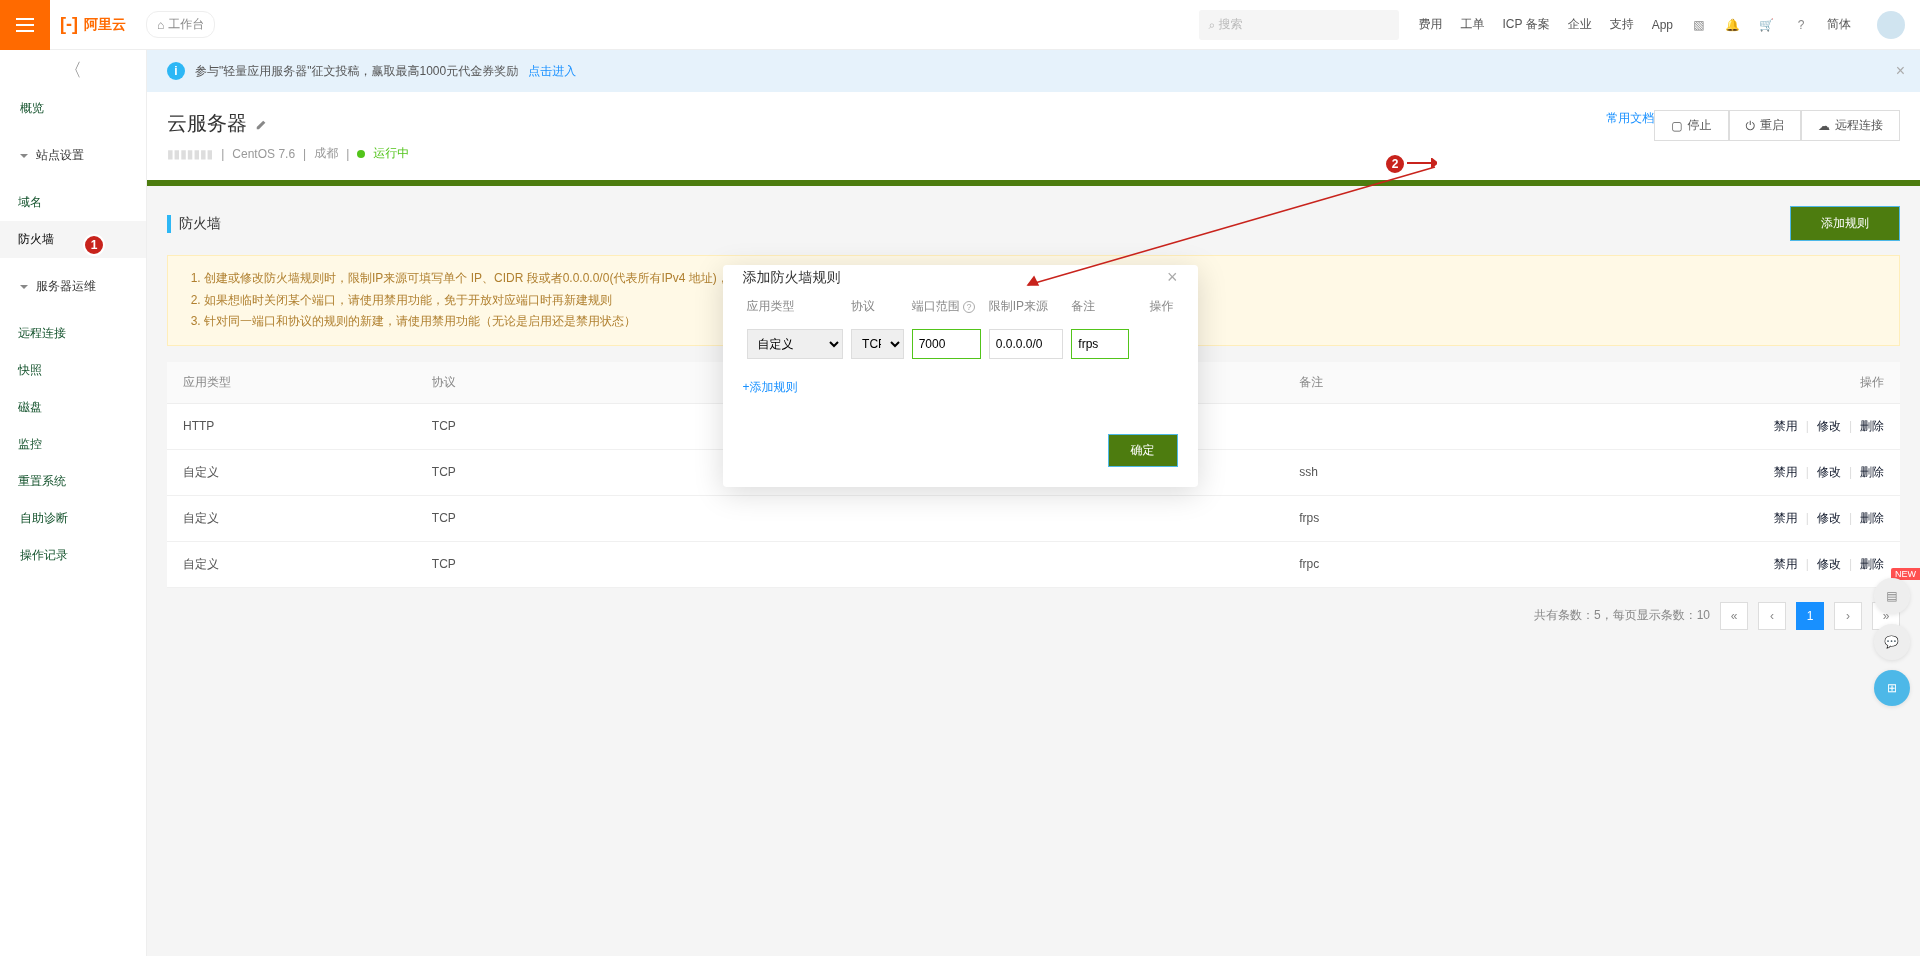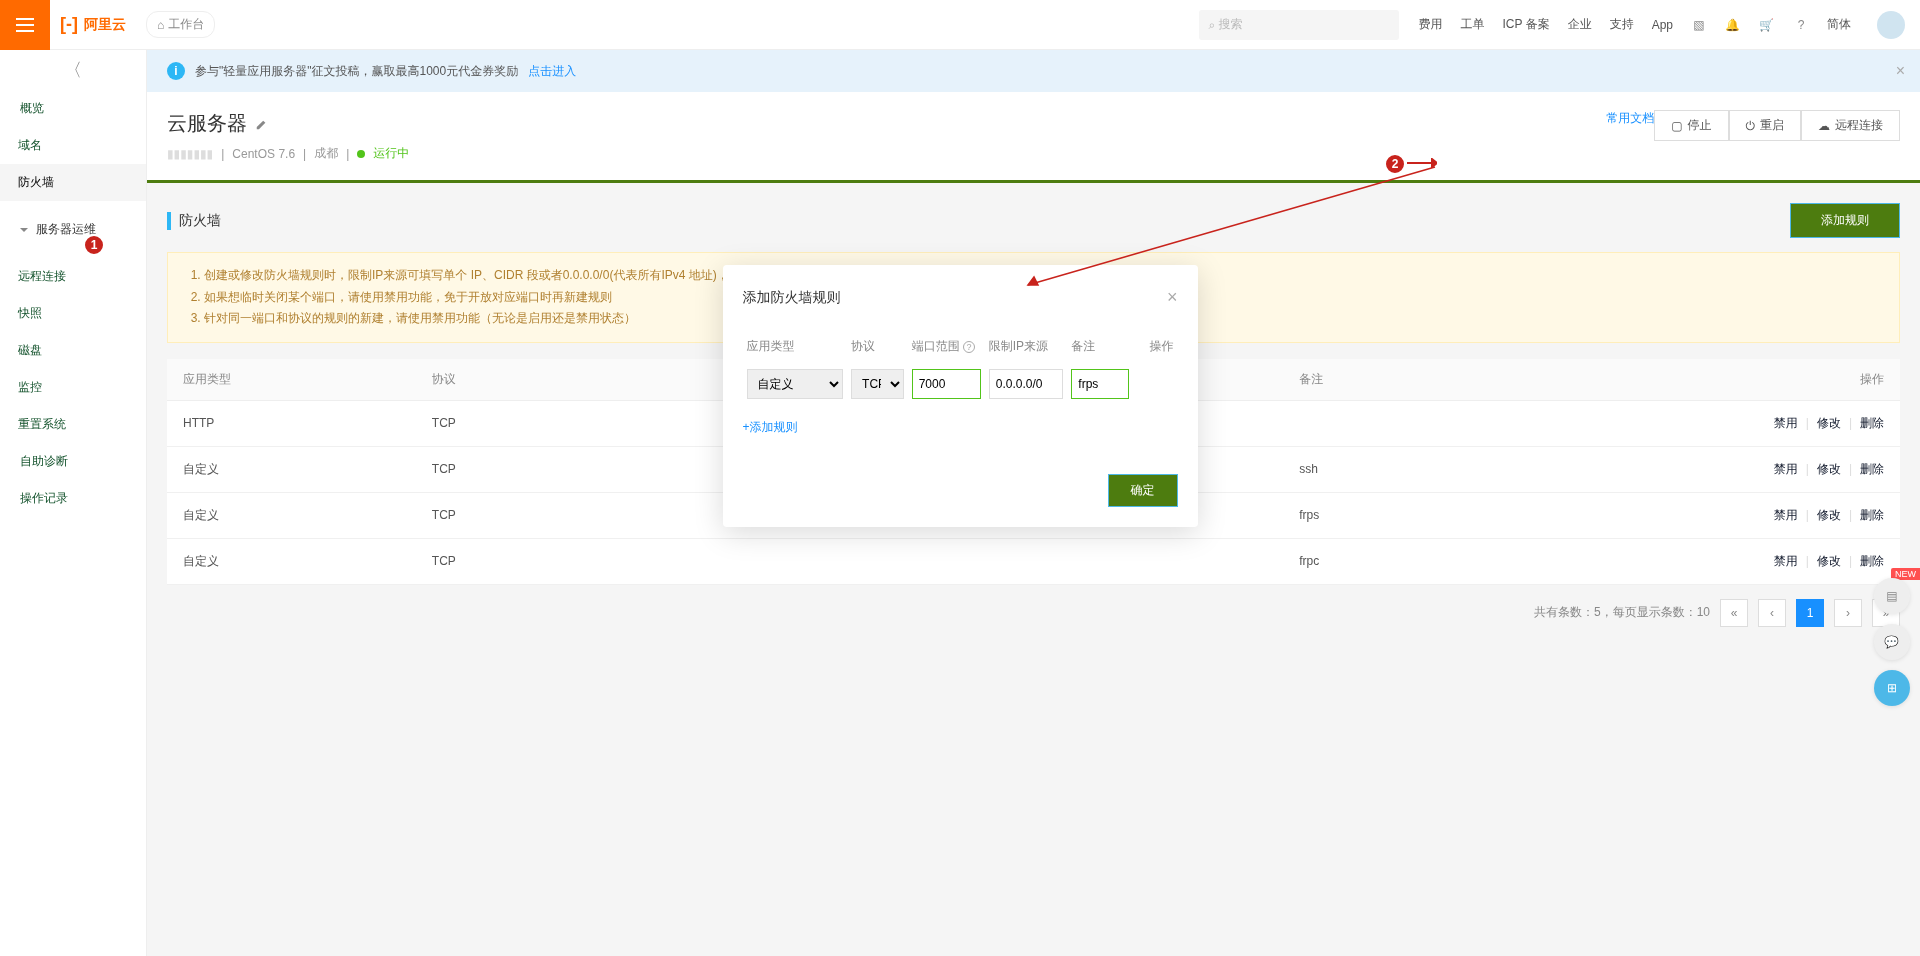--- a/index.html
+++ b/index.html
@@ -35,21 +35,21 @@
 .nav-item.section { font-weight: normal; color: #333; }
 .caret { display: inline-block; width: 0; height: 0; border-left: 4px solid transparent; border-right: 4px solid transparent; border-top: 4px solid #888; margin-right: 2px; }
 
 
 .banner { background: #e6f2fb; padding: 12px 20px; display: flex; align-items: center; gap: 10px; color: #555; position: relative; }
 .banner-icon { width: 18px; height: 18px; border-radius: 50%; background: #2db7f5; color: #fff; display: flex; align-items: center; justify-content: center; font-size: 12px; font-weight: bold; }
 .banner a { color: #1890ff; text-decoration: none; }
 .banner-close { position: absolute; right: 15px; color: #aaa; font-size: 16px; cursor: pointer; }
 
 
-.page-head { padding: 18px 20px; background: #fff; display: flex; align-items: flex-start; border-bottom: 3px solid #4d7c0f; }
+.page-head { padding: 18px 20px; background: #fff; display: flex; align-items: flex-start; border-bottom: 6px solid #4d7c0f; }
 .page-title-block { flex: 1; }
 .page-title { font-size: 20px; color: #333; display: flex; align-items: center; gap: 8px; }
 .edit-icon { width: 14px; height: 14px; cursor: pointer; }
 .page-sub { margin-top: 8px; color: #999; display: flex; align-items: center; gap: 8px; font-size: 12px; }
 .status-dot { width: 8px; height: 8px; border-radius: 50%; background: #52c41a; display: inline-block; }
 .page-actions { display: flex; gap: 0; align-items: flex-start; }
 .btn { padding: 6px 16px; border: 1px solid #ddd; background: #fff; cursor: pointer; color: #555; border-radius: 0; font-size: 12px; display: flex; align-items: center; gap: 5px; }
 .btn-primary { background: #4d7c0f; color: #fff; border-color: #4db8e8; }
 .link-text { color: #1890ff; cursor: pointer; }
 
@@ -68,21 +68,21 @@
 .row-actions a { color: #0f172a; cursor: pointer; }
 .row-actions .sep { color: #ddd; margin: 0 8px; }
 
 .pager { display: flex; justify-content: flex-end; align-items: center; padding: 14px 0; color: #888; gap: 10px; }
 .pager-btn { width: 28px; height: 28px; border: 1px solid #ddd; display: flex; align-items: center; justify-content: center; cursor: pointer; background: #fff; }
 .pager-btn.active { background: #1890ff; color: #fff; border-color: #1890ff; }
 
 
 .modal-mask { position: fixed; inset: 0; display: flex; align-items: flex-start; justify-content: center; pointer-events: none; }
 .modal { margin-top: 265px; width: 475px; background: #fff; border-radius: 4px; box-shadow: 0 6px 30px rgba(0,0,0,.15); pointer-events: auto; }
-.modal-head { padding: 22px 20px; display: flex; align-items: center; }
+.modal-head { padding: 2px 20px; display: flex; align-items: center; }
 .modal-title { flex: 1; font-size: 14px; color: #333; }
 .modal-close { font-size: 18px; color: #aaa; cursor: pointer; }
 .modal-body { padding: 0 20px 14px; }
 .modal-table { width: 100%; border-collapse: collapse; }
 .modal-table th { text-align: left; font-weight: normal; color: #888; padding: 8px 4px; font-size: 12px; }
 .modal-table td { padding: 6px 4px; }
 .modal-select, .modal-input { width: 100%; height: 30px; border: 1px solid #ddd; padding: 0 6px; font-size: 12px; }
 .modal-input.green { border-color: #52c41a; }
 .add-rule-link { color: #1890ff; cursor: pointer; display: inline-block; margin-top: 14px; margin-bottom: 10px; }
 .modal-foot { padding: 14px 20px 20px; display: flex; justify-content: flex-end; }
@@ -138,20 +138,24 @@
 </div>
 
 <div class="layout">
 
   <div class="sidebar">
     <div class="sidebar-top">
         <span class="back-arrow">〈</span>
       </div>
     <div class="nav-item">
         <span>概览</span>
+      </div>
+    <div class="nav-item section">
+        <span class="caret"></span>
+        <span>站点设置</span>
       </div>
     <div class="nav-item child">
         <span>域名</span>
       </div>
     <div class="nav-item child active">
         <span>防火墙</span>
       </div>
     <div class="nav-item section">
         <span class="caret"></span>
         <span>服务器运维</span>

